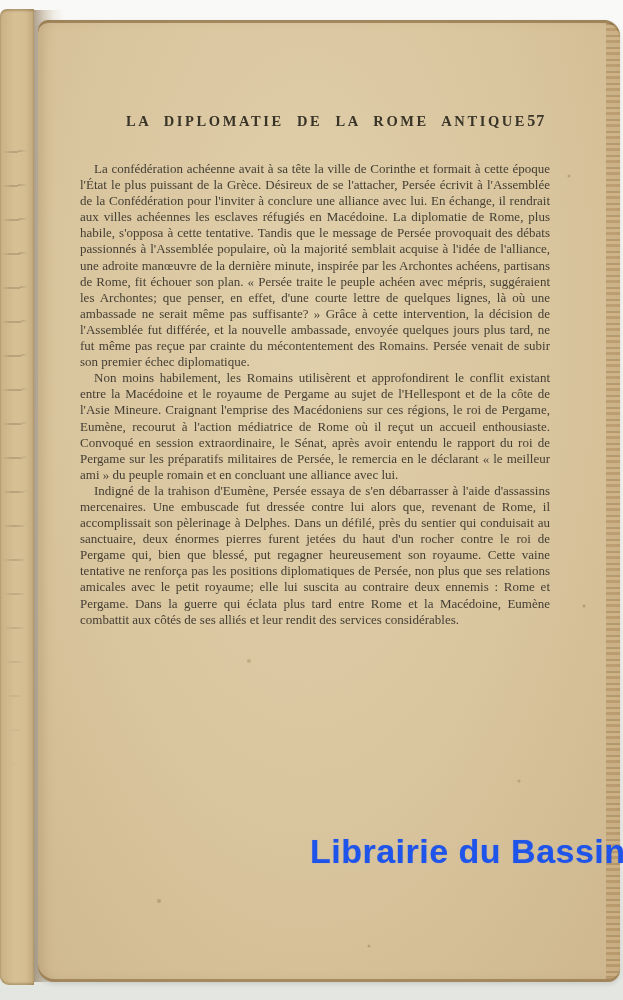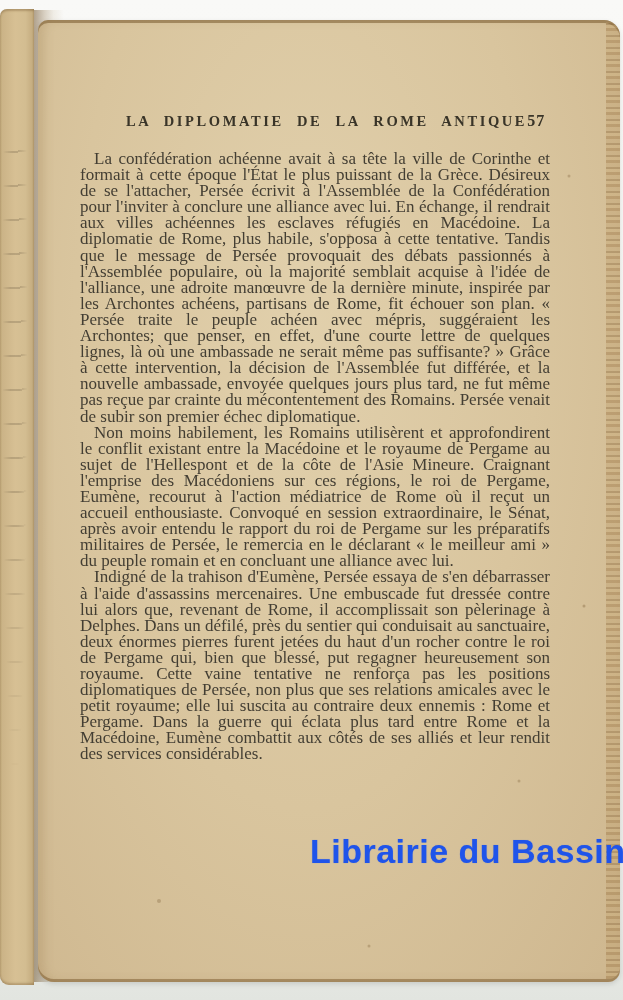--- a/index.html
+++ b/index.html
@@ -78,22 +78,22 @@
     flex:0 0 auto;margin-left:46px;
     font-size:14.5px;font-weight:bold;
     letter-spacing:2.6px;word-spacing:7px;
     font-family:"Liberation Serif", serif;
   }
   .header-pagenum{
     margin-left:auto;margin-right:8px;
     font-size:16px;font-weight:bold;letter-spacing:1px;
   }
   .text-block{
-    position:absolute;left:42px;top:131px;width:470px;
-    font-size:17px;line-height:16.1px;
+    position:absolute;left:42px;top:141px;width:470px;
+    font-size:13px;line-height:16.1px;
     color:var(--ink);text-align:justify;
     text-rendering:optimizeLegibility;
   }
   .text-block p{margin:0;padding:0;text-indent:14px;}
   .watermark{
     position:absolute;left:272px;top:812px;
     font-family:"Liberation Sans", sans-serif;
     font-size:34px;font-weight:bold;letter-spacing:.5px;
     color:var(--watermark);
     text-shadow:0 0 1px rgba(31,84,234,.4);

